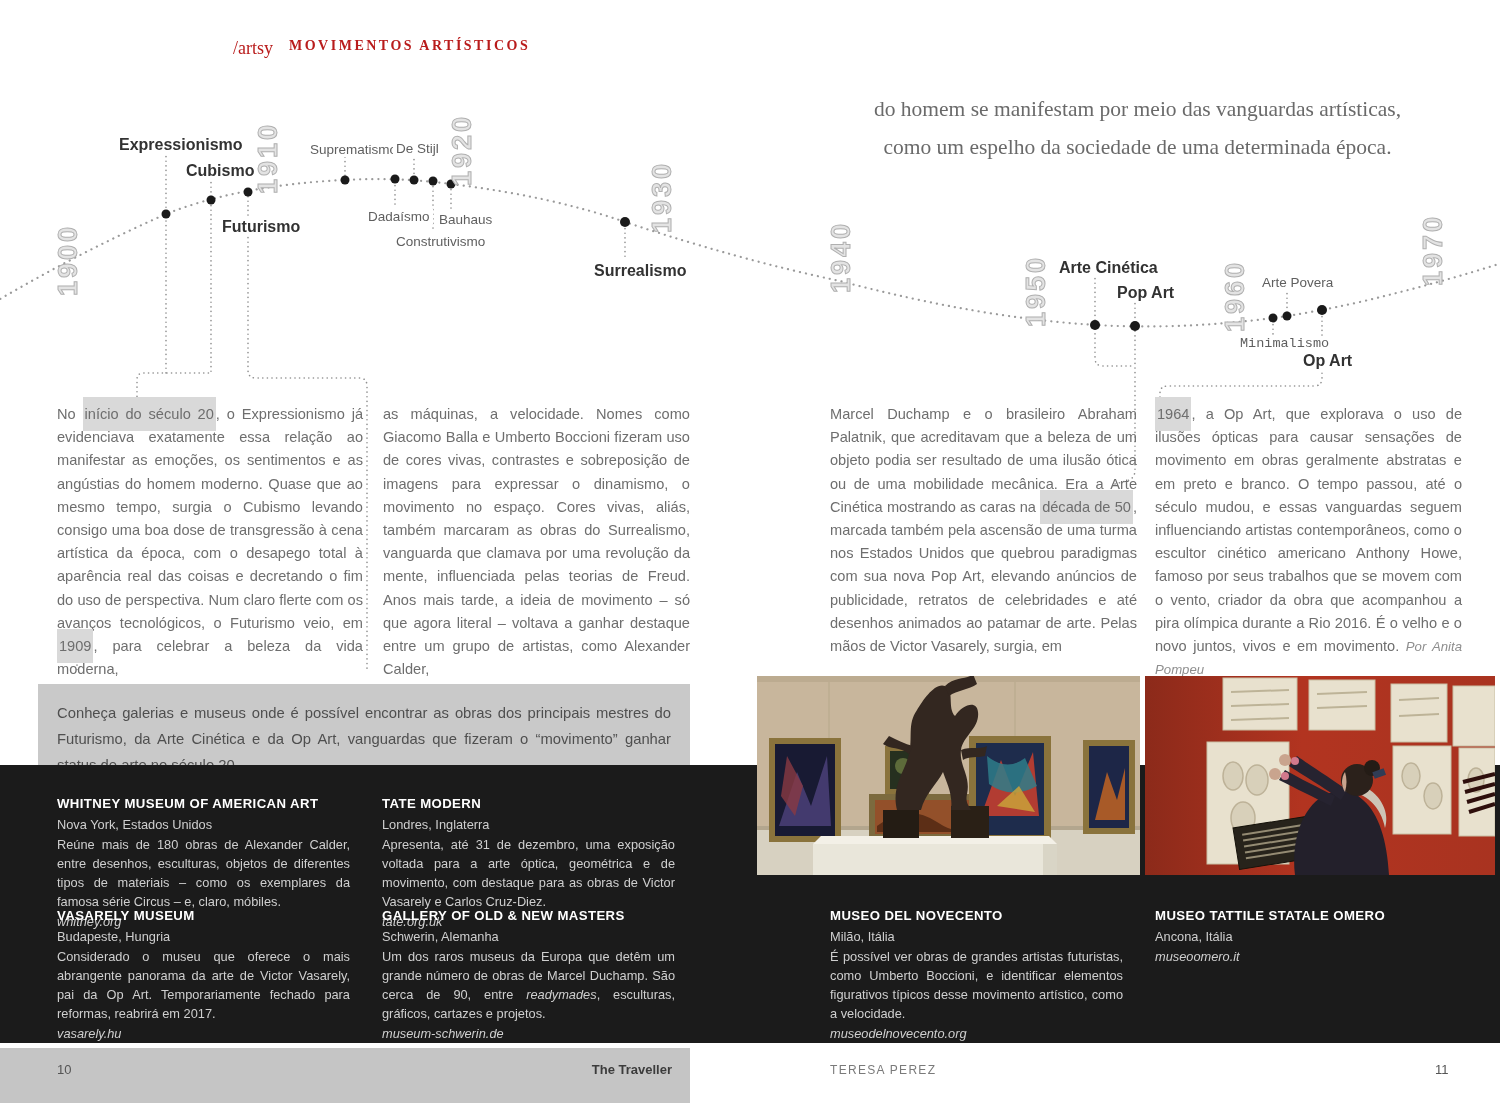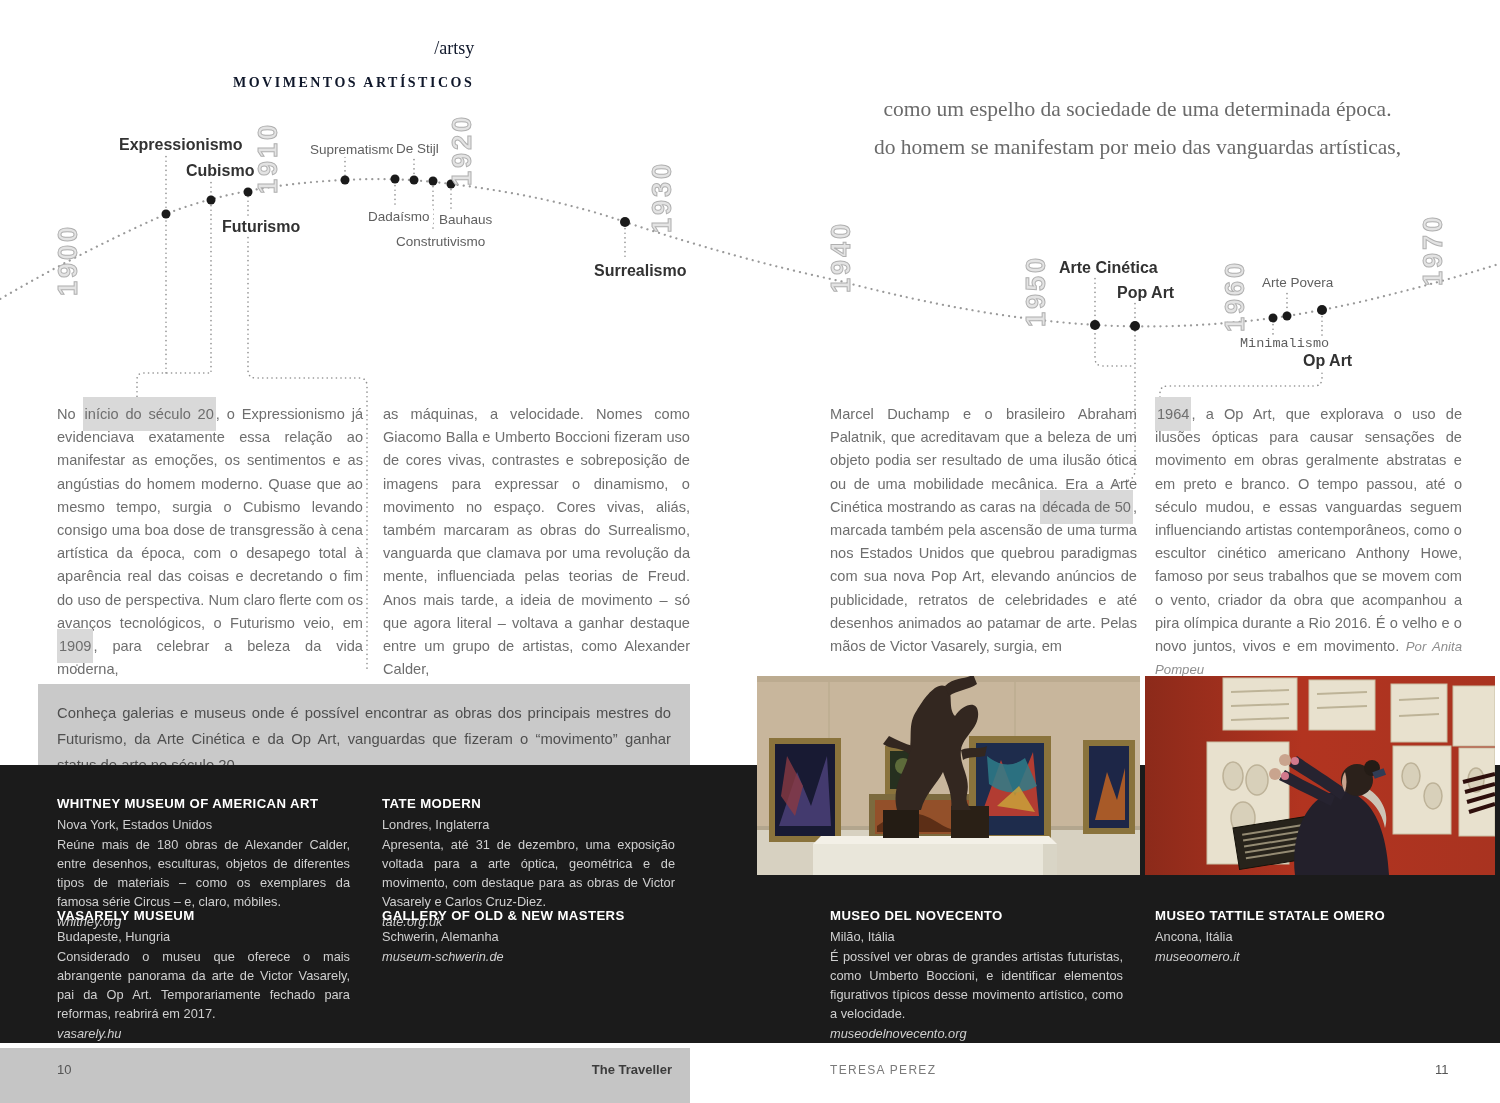--- a/index.html
+++ b/index.html
@@ -1,20 +1,20 @@
 <!DOCTYPE html>
 <html><head>
 <meta charset="utf-8">
 <style>
   html,body{margin:0;padding:0;background:#fff;}
   .page{position:relative;width:1500px;height:1103px;background:#ffffff;overflow:hidden;
         font-family:"Liberation Sans",sans-serif;}
   
-  .masthead{position:absolute;left:233px;top:38px;display:flex;align-items:flex-end;gap:16px;
-            font-family:"Liberation Serif",serif;color:#0f172a;flex-direction:column;}
+  .masthead{position:absolute;left:233px;top:38px;display:flex;align-items:flex-start;gap:16px;
+            font-family:"Liberation Serif",serif;color:#b91c1c;}
   .brand{font-size:18px;}
   .issue-title{font-size:14px;letter-spacing:2.5px;font-weight:600;}
   
   .quote{position:absolute;left:845px;top:90px;width:585px;text-align:center;
          font-family:"Liberation Serif",serif;font-size:21.5px;line-height:38px;color:#6a6a6a;}
   
   .tl-svg{position:absolute;left:0;top:0;pointer-events:none;}
   
   .mv{position:absolute;font-size:13.5px;color:#5f5f5f;background:#fff;padding:0 3px;white-space:nowrap;}
   .mv.b{font-weight:bold;color:#323232;font-size:16px;}
@@ -51,22 +51,22 @@
 <body>
 
 <div class="page">
 
   <div class="masthead">
     <span class="brand">/artsy</span>
     <span class="issue-title">MOVIMENTOS ARTÍSTICOS</span>
   </div>
 
   <div class="quote">
+    <div>do homem se manifestam por meio das vanguardas artísticas,</div>
     <div>como um espelho da sociedade de uma determinada época.</div>
-    <div>do homem se manifestam por meio das vanguardas artísticas,</div>
   </div>
 
   <svg class="tl-svg" width="1500" height="670" viewBox="0 0 1500 670">
     <g fill="none" stroke="#9a9a9a" stroke-width="2.2" stroke-linecap="round" stroke-dasharray="0.1 6">
       <path d="M -5 302 Q 80 252 166 214 Q 240 185 344 180 Q 400 177 451 184 Q 550 196 625 222 Q 740 260 840 281 Q 980 318 1096 325 Q 1180 330 1273 318 Q 1310 313 1360 302 Q 1440 283 1505 262"></path>
     </g>
     <g fill="none" stroke="#8f8f8f" stroke-width="1.6" stroke-linecap="round" stroke-dasharray="0.1 4.5">
       <path d="M166 152 L166 373"></path>
       <path d="M211 178 L211 373"></path>
       <path d="M137 401 L137 379 Q137 373 144 373 L211 373"></path>
@@ -152,20 +152,21 @@
   </div>
   <div class="museum" style="left:57px;top:906px;">
     <div class="name">VASARELY MUSEUM</div>
     <div class="loc">Budapeste, Hungria</div>
     <div class="desc"><span>Considerado o museu que oferece o mais abrangente panorama da arte de Victor Vasarely, pai da Op Art. Temporariamente fechado para reformas, reabrirá em 2017.</span></div>
     <div class="url">vasarely.hu</div>
   </div>
   <div class="museum" style="left:382px;top:906px;">
     <div class="name">GALLERY OF OLD &amp; NEW MASTERS</div>
     <div class="loc">Schwerin, Alemanha</div>
+    <div class="desc"><span>Um dos raros museus da Europa que detêm um grande número de obras de Marcel Duchamp. São cerca de 90, entre </span><span class="it">readymades</span><span>, esculturas, gráficos, cartazes e projetos.</span></div>
     <div class="url">museum-schwerin.de</div>
   </div>
   <div class="museum" style="left:830px;top:906px;">
     <div class="name">MUSEO DEL NOVECENTO</div>
     <div class="loc">Milão, Itália</div>
     <div class="desc"><span>É possível ver obras de grandes artistas futuristas, como Umberto Boccioni, e identificar elementos figurativos típicos desse movimento artístico, como a velocidade.</span></div>
     <div class="url">museodelnovecento.org</div>
   </div>
   <div class="museum" style="left:1155px;top:906px;">
     <div class="name">MUSEO TATTILE STATALE OMERO</div>

